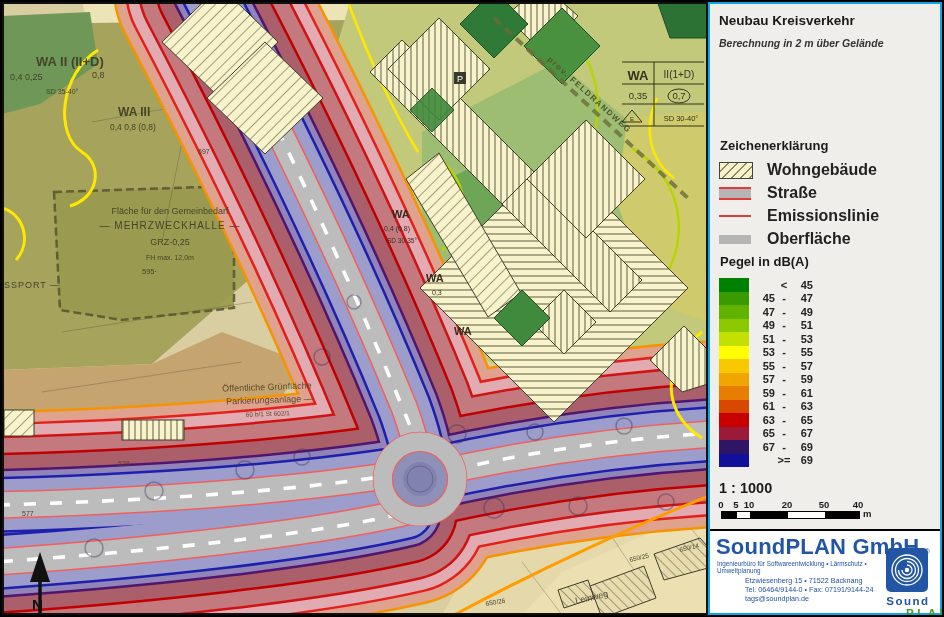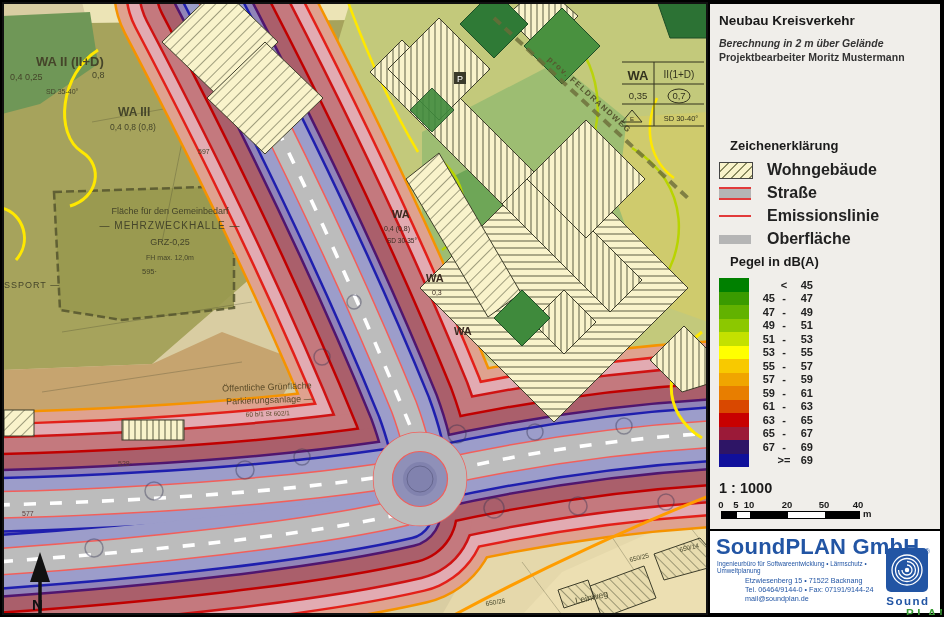--- a/index.html
+++ b/index.html
@@ -1,27 +1,27 @@
 <!DOCTYPE html>
 <html><head>
 <meta charset="utf-8">
 <style>
   html,body{margin:0;padding:0;background:#888;}
   .screen{position:relative;width:944px;height:617px;background:#fff;border:2px solid #000;
           box-sizing:border-box;font-family:"Liberation Sans",sans-serif;overflow:hidden;}
   .map-wrap{position:absolute;left:0;top:0;width:706px;height:613px;}
   
   .panel{position:absolute;left:706px;top:0;width:234px;height:613px;background:#f0eeea;
-         border:2px solid #000000;box-sizing:border-box;color:#1a1a1a;}
+         border:2px solid #0ea5e9;box-sizing:border-box;color:#1a1a1a;}
   .p-title1,.p-title2{font-size:13.5px;font-weight:bold;margin:0 0 0 9px;}
   .p-title1{padding-top:9px;}
   .p-title2{margin-top:3px;}
   .p-sub{font-size:10.5px;font-weight:600;color:#333;margin:2px 0 0 9px;}
   .p-sub.first{margin-top:9px;font-style:italic;}
-  .p-h{font-size:13px;font-weight:bold;margin:0 0 0 20px;position:absolute;}
+  .p-h{font-size:13px;font-weight:bold;margin:0 0 0 10px;position:absolute;}
   .leg-row{position:absolute;left:9px;display:flex;align-items:center;height:18px;}
   .leg-ic{width:34px;margin-right:14px;flex:0 0 34px;display:flex;align-items:center;justify-content:flex-start;}
   .leg-label{font-size:16px;font-weight:600;color:#222;}
   .ic-wohn{width:32px;height:15px;background:
      repeating-linear-gradient(135deg,#f9f3cb 0 5px,#8a8a60 5px 6.5px);border:1px solid #444;}
   .ic-str{width:32px;height:9px;background:#b5b5b5;border-top:2px solid #e23a3a;border-bottom:2px solid #e23a3a;}
   .ic-emi{width:32px;height:2px;background:#e23a3a;}
   .ic-obf{width:32px;height:9px;background:#b5b5b5;}
   .levels{position:absolute;left:9px;top:274px;}
   .lv{display:flex;height:13.5px;align-items:center;}
@@ -335,21 +335,20 @@
       <text x="30" y="608" font-size="15" font-weight="bold" fill="#111">N</text>
     </g>
 
     <rect x="1" y="1" width="704" height="611" fill="none" stroke="#111" stroke-width="2"></rect>
   </svg>
   </div>
 
   <div class="panel">
     <div class="p-title1">Neubau Kreisverkehr</div>
     <div class="p-sub first">Berechnung in 2 m über Gelände</div>
-    <div class="p-sub">Projektbearbeiter Moritz Mustermann</div>
 
     <div class="p-h" style="top:134px">Zeichenerklärung</div>
     <div class="leg-row" style="top:157px">
       <span class="leg-ic">
           <span class="ic-wohn"></span>
         </span>
       <span class="leg-label">Wohngebäude</span>
     </div>
     <div class="leg-row" style="top:180px">
       <span class="leg-ic">
@@ -473,21 +472,21 @@
         <i style="left:103px;width:34px"></i>
     </div>
     <div class="sunit">m</div>
 
     <div class="pfoot">
       <div class="sp-name">SoundPLAN GmbH</div>
       <div class="sp-tag">Ingenieurbüro für Softwareentwicklung • Lärmschutz • Umweltplanung</div>
       <div class="sp-addr">
         <div>Etzwiesenberg 15 • 71522 Backnang</div>
         <div>Tel. 06464/9144-0 • Fax: 07191/9144-24</div>
-        <div>mail@soundplan.de</div>
+        <div>tags@soundplan.de</div>
       </div>
       <div class="sp-logo">
         <span class="sp-reg">®</span>
         <svg width="42" height="44" viewBox="0 0 42 44">
           <rect x="0" y="0" width="42" height="44" rx="5" fill="#2255a4"></rect>
           <g stroke="#fff" fill="none" stroke-width="1.3">
             <circle cx="21" cy="22" r="15"></circle>
             <circle cx="21" cy="22" r="11.5"></circle>
             <path d="M 21,13.5 A 8.5,8.5 0 1 1 12.5,22"></path>
             <path d="M 21,17 A 5,5 0 1 1 16,22"></path>

